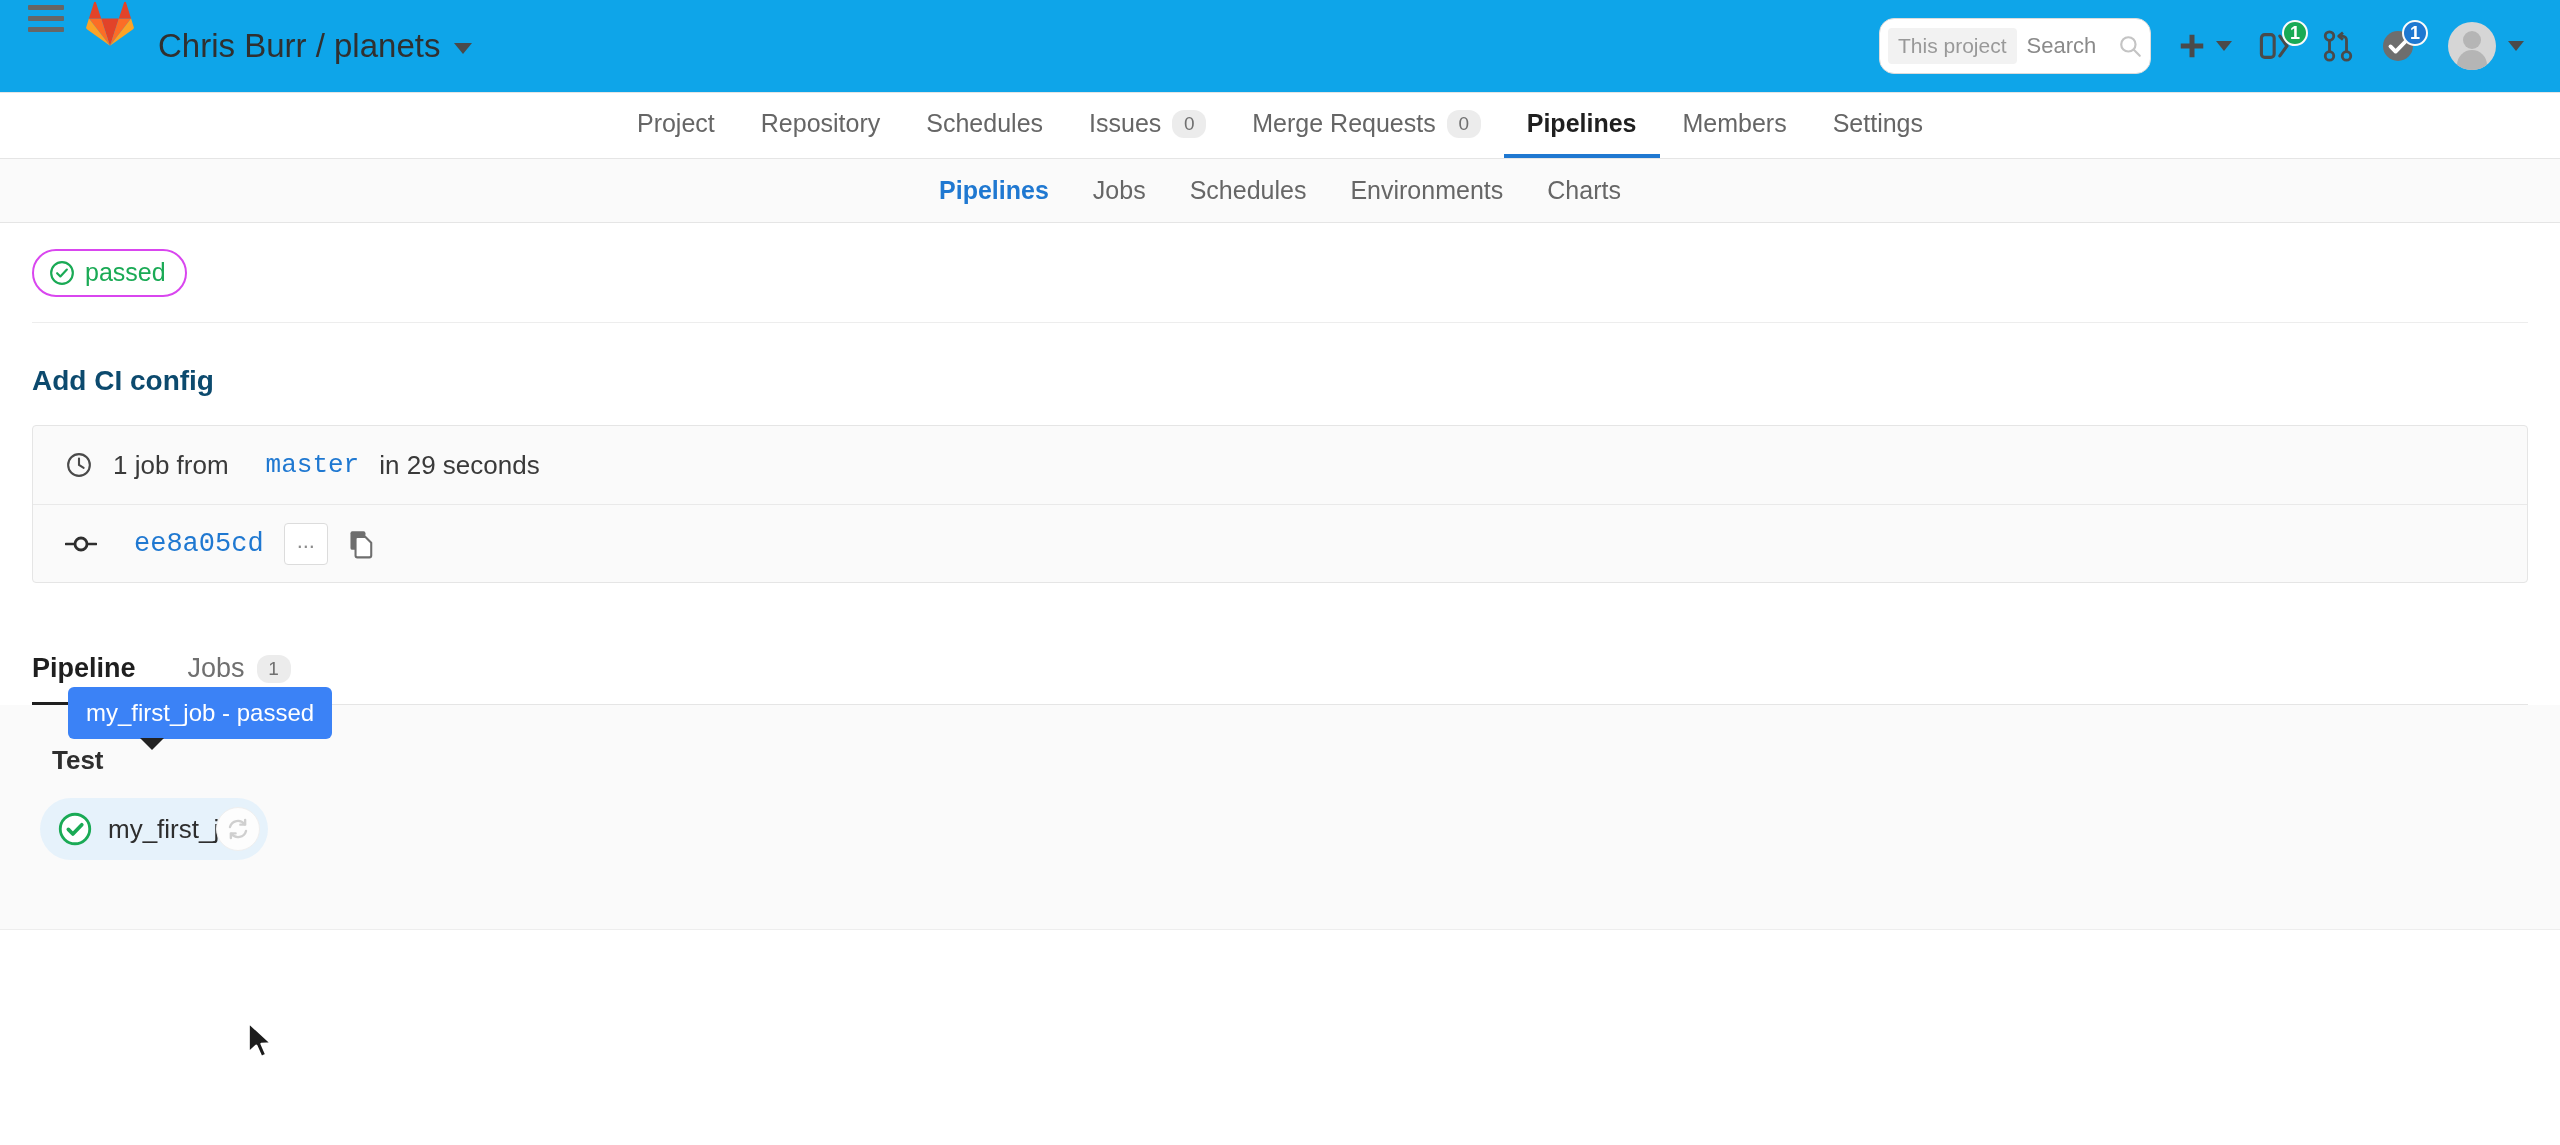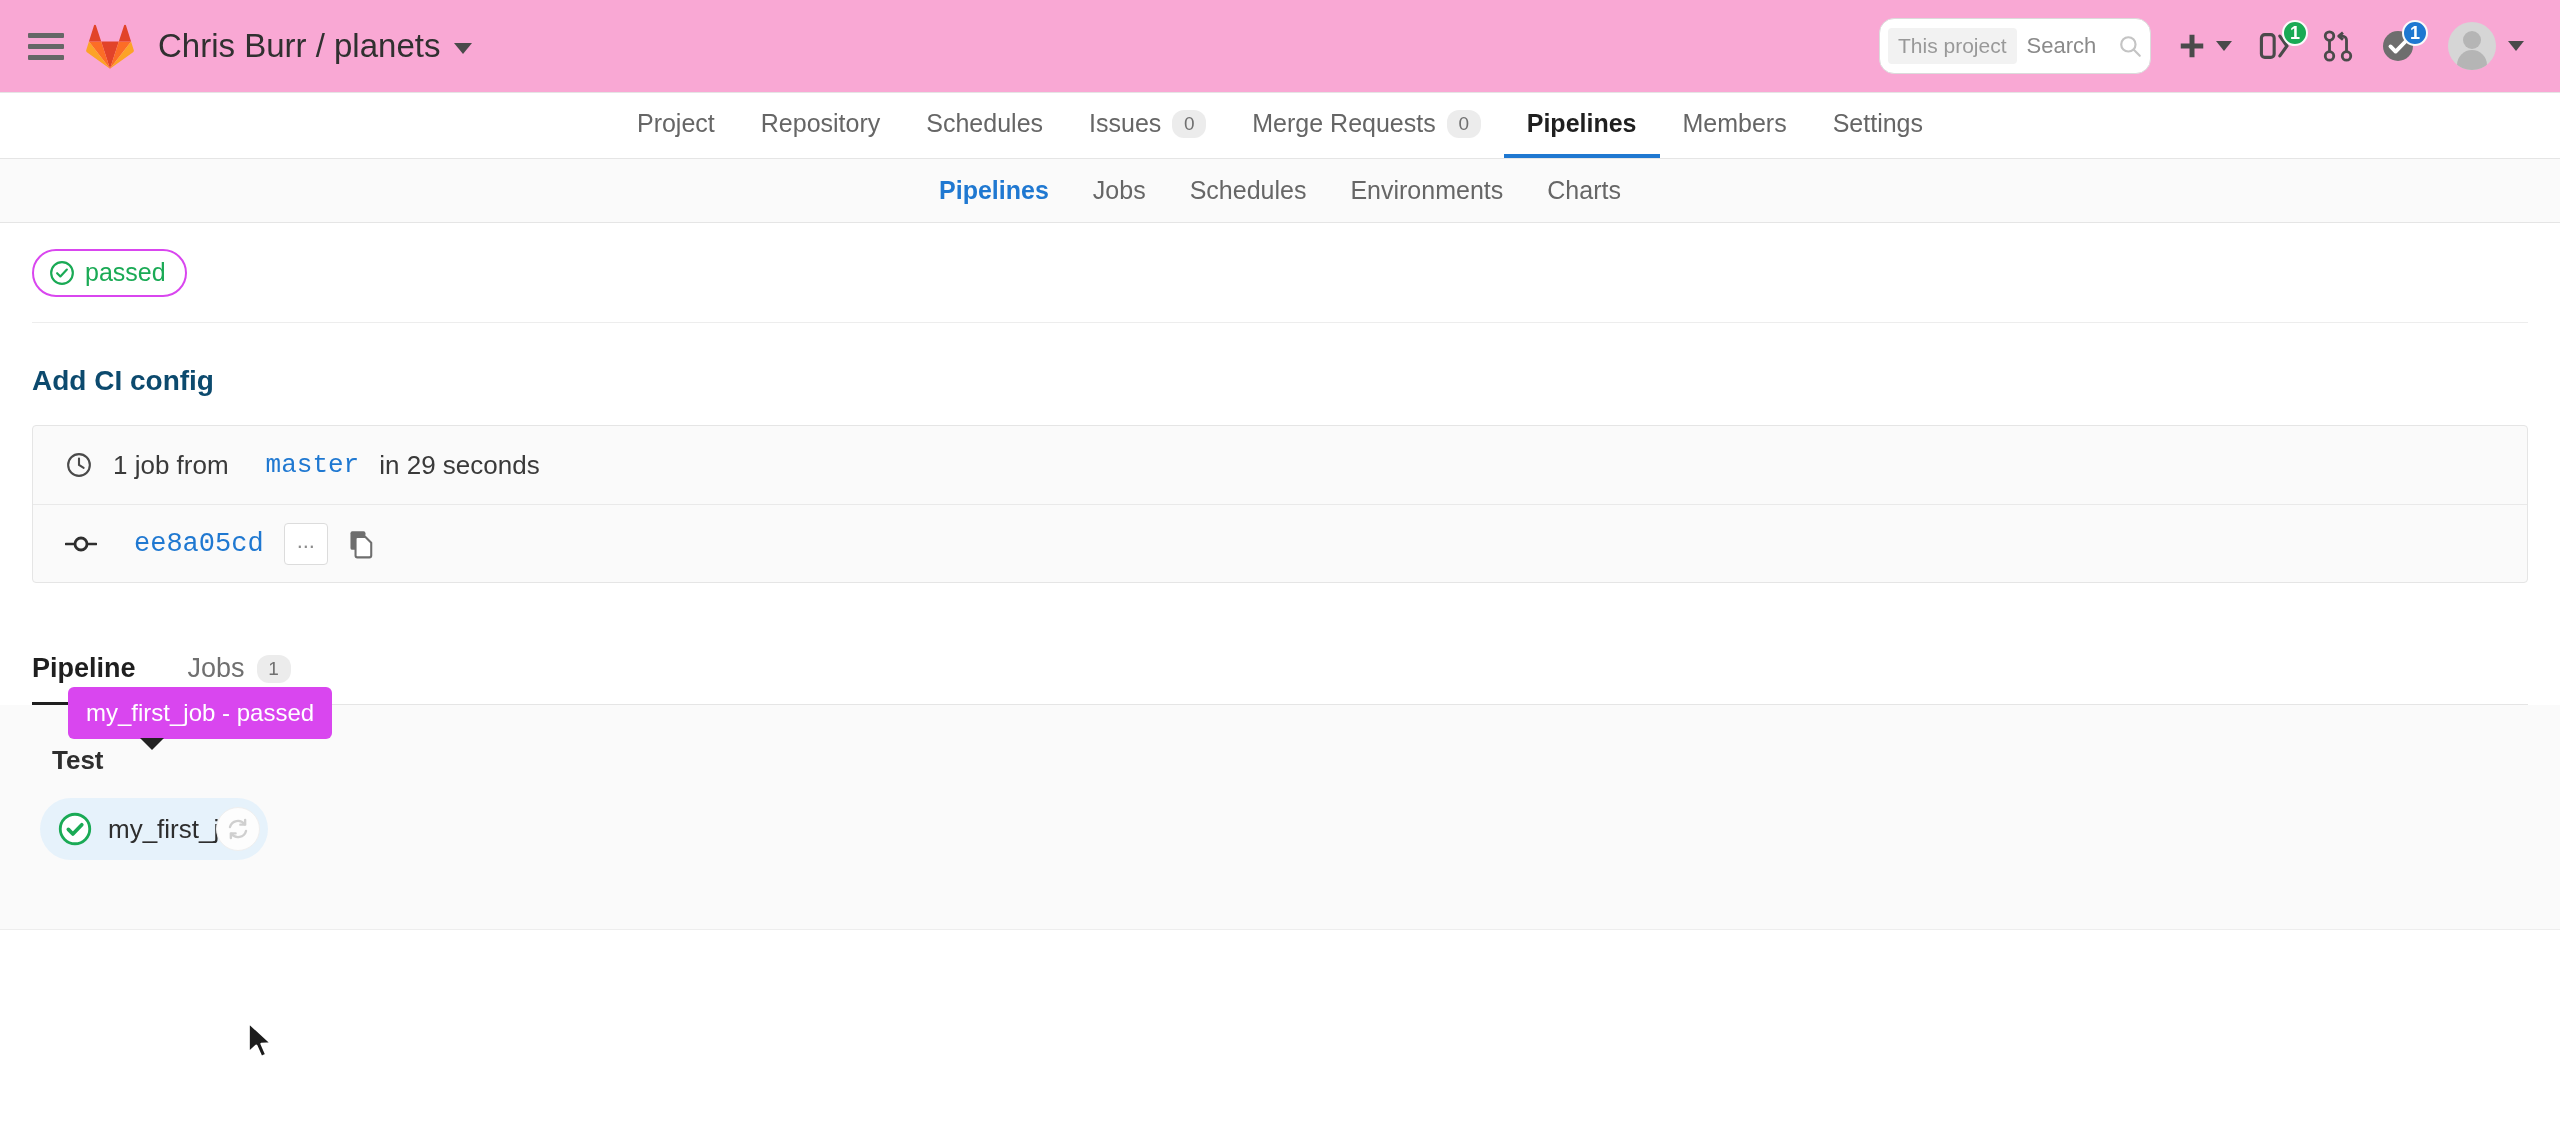--- a/index.html
+++ b/index.html
@@ -8,24 +8,23 @@
     width: 2560px; height: 1145px;
     background: #fff;
     font-family: "Liberation Sans", sans-serif;
     color: #2e2e2e;
     overflow: hidden;
   }
 
   
   .navbar {
     height: 93px;
-    background: #f9a8d4;
+    background: #0ea5e9;
     border-bottom: 1px solid #e5e5e5;
     display: flex;
-    align-items: center;
     padding: 0 36px 0 28px;
     position: relative;
   }
   .hamburger {
     width: 36px; height: 36px;
     display: flex; flex-direction: column; justify-content: center; gap: 6px;
     cursor: pointer; margin-right: 22px;
   }
   .hamburger span { display: block; height: 5px; background: #666; border-radius: 1px; }
 
@@ -266,21 +265,21 @@
     width: 44px; height: 44px; border-radius: 50%;
     background: #fdfdfd; border: 1px solid #efefef;
     display: flex; align-items: center; justify-content: center;
     cursor: pointer;
   }
 
   
   .tooltip {
     position: absolute;
     left: 68px; top: -18px;
-    background: #d946ef; color: #fff;
+    background: #3b82f6; color: #fff;
     font-size: 24px;
     padding: 12px 18px;
     border-radius: 6px;
     white-space: nowrap;
     z-index: 20;
   }
   .tooltip::after {
     content: "";
     position: absolute;
     bottom: -11px; left: 72px;

